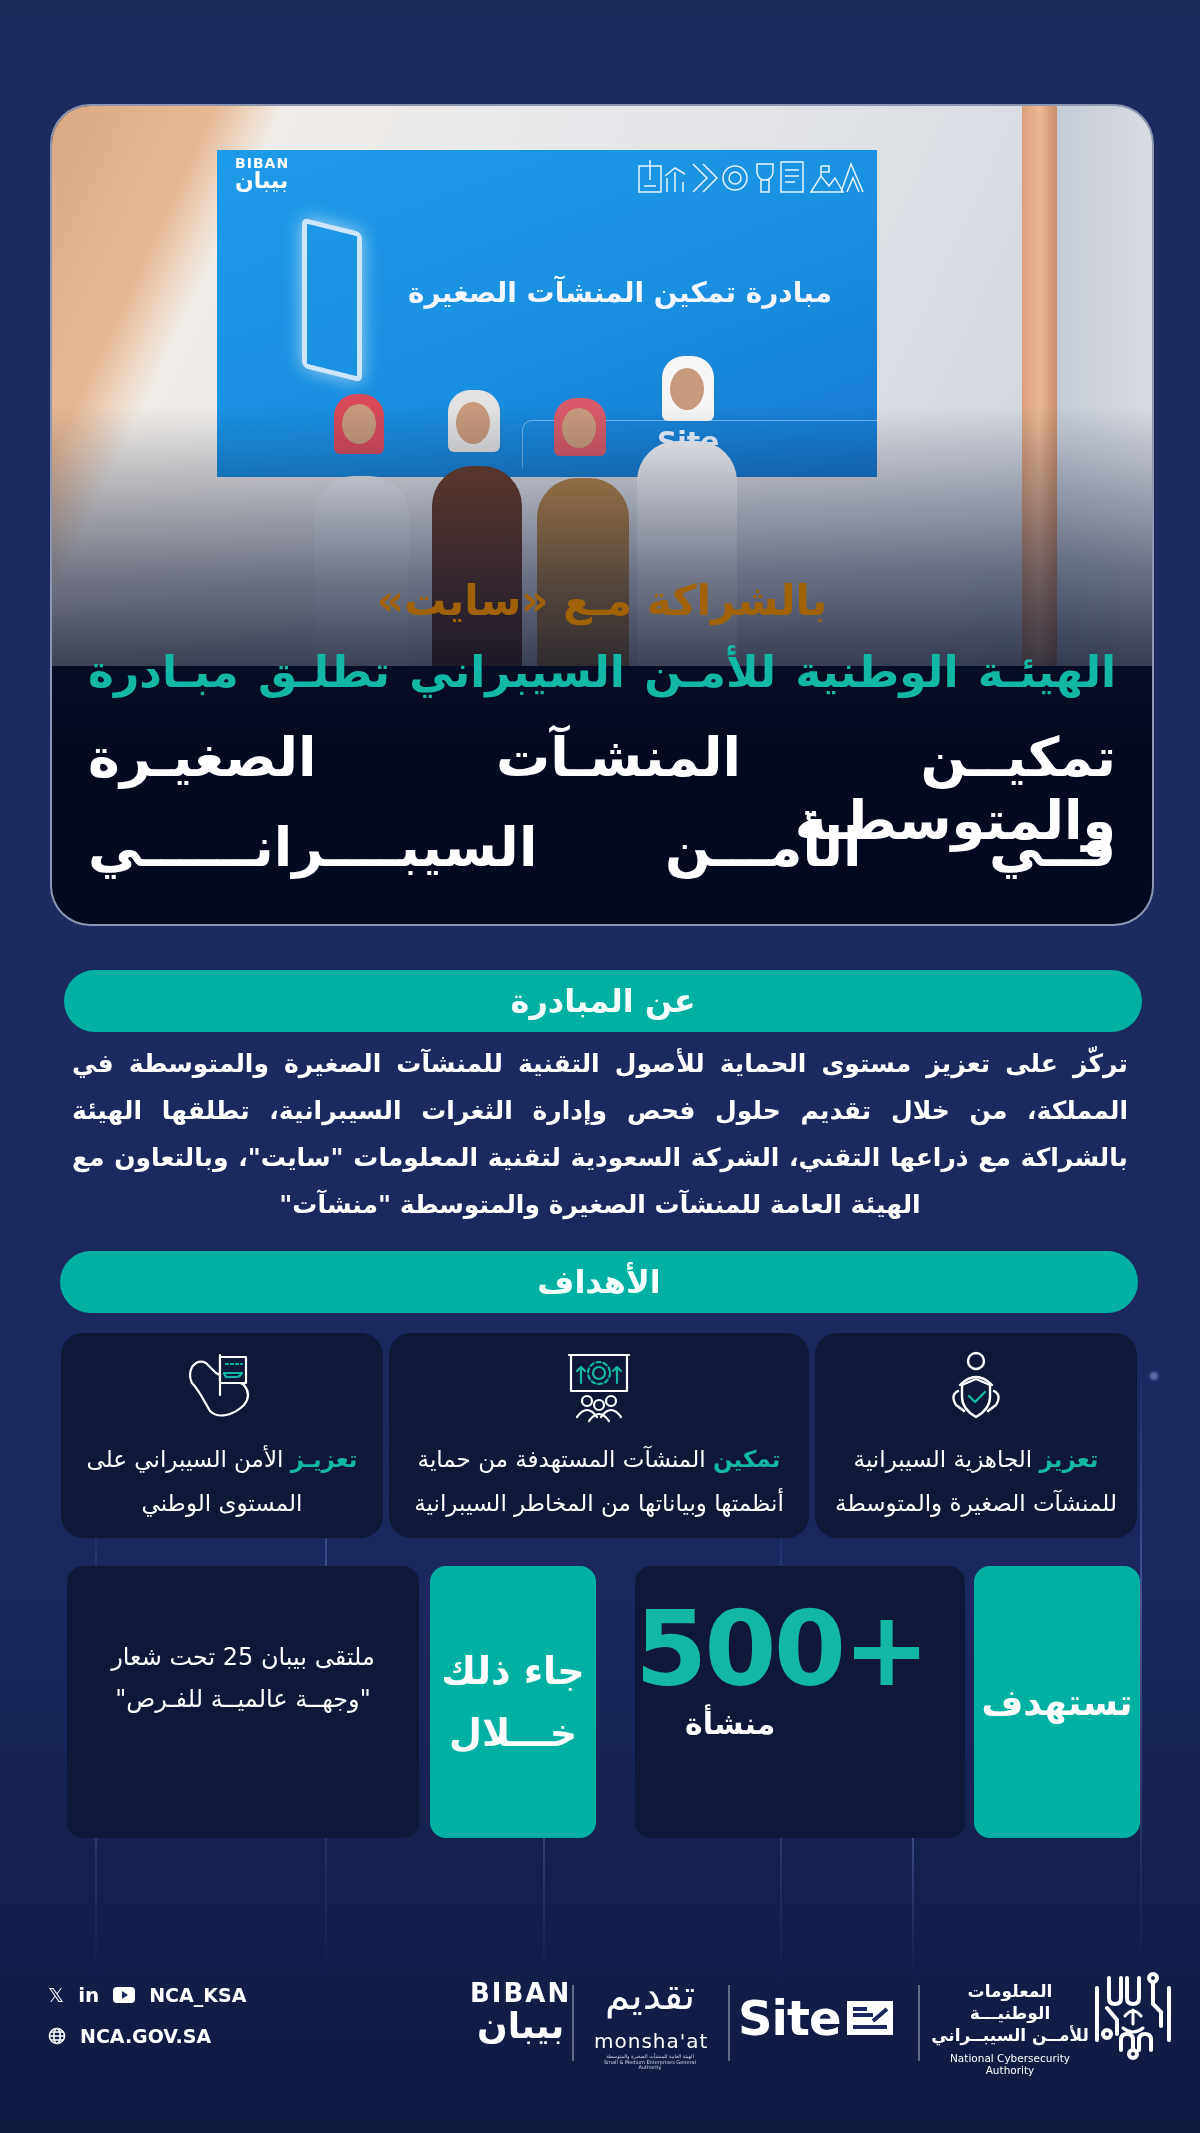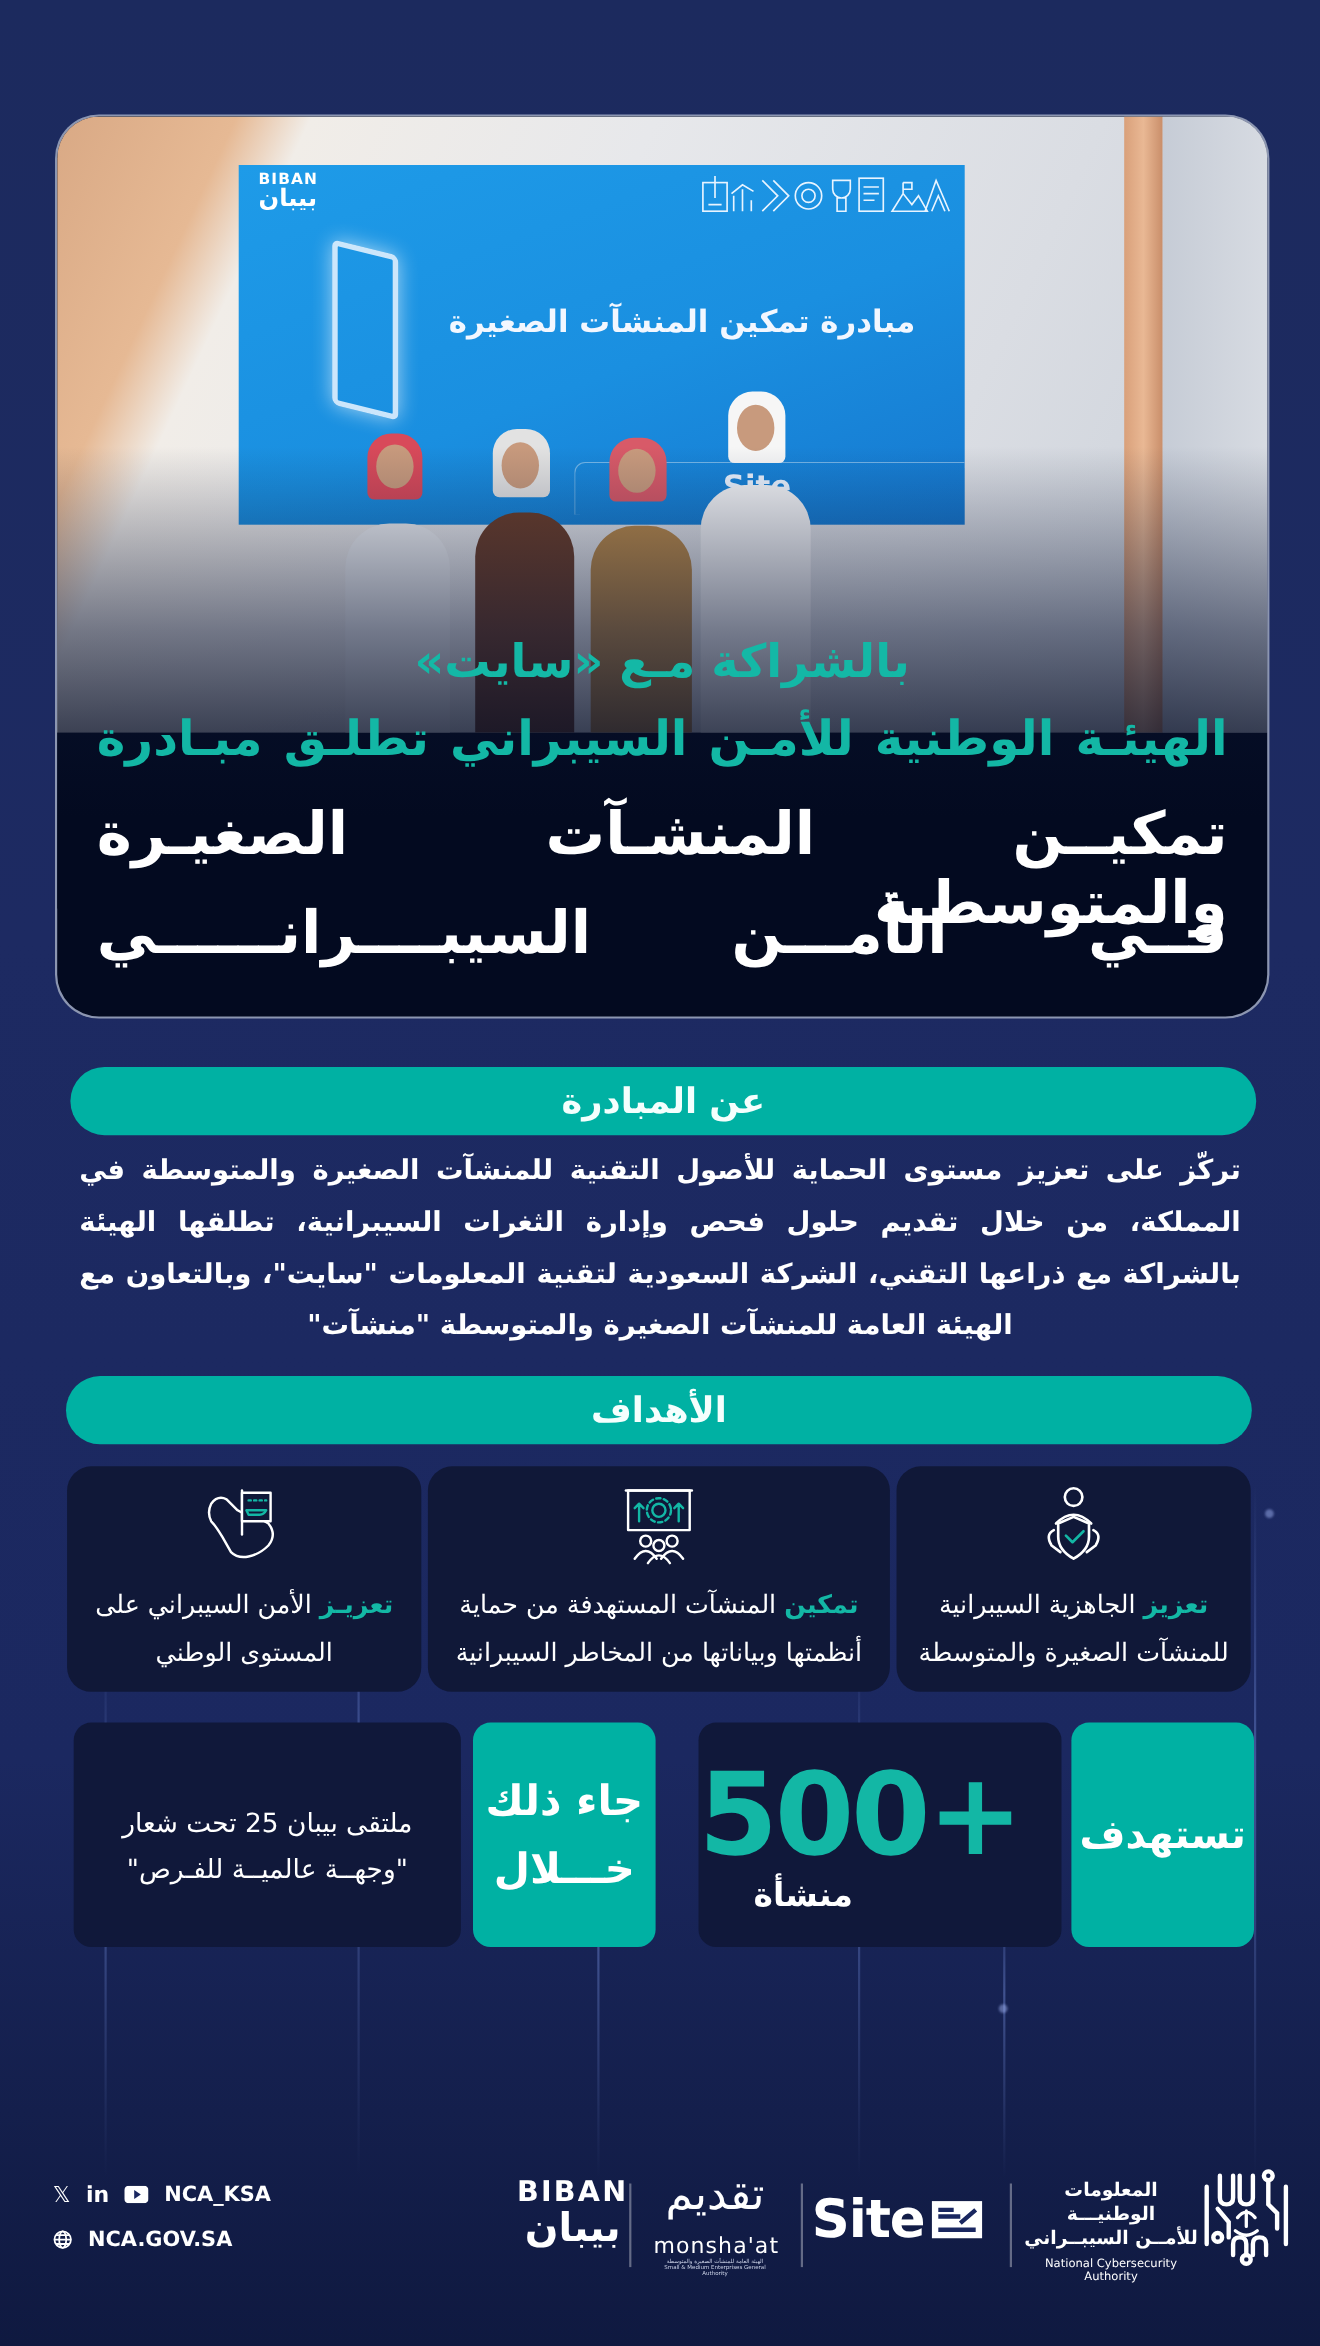--- a/index.html
+++ b/index.html
@@ -59,21 +59,21 @@
   }
   .screen-site { position:absolute; left: 440px; top: 276px; font-weight:bold; font-size: 28px; color: #eaf3ff; }
   .person { position:absolute; bottom: 0; border-radius: 40px 40px 0 0; }
   .head { position:absolute; border-radius: 50%; background:#c89a7d; }
   .ghutra { position:absolute; border-radius: 22px 22px 6px 6px; }
   .photo-fade {
     position: absolute; left: 0; top: 300px; width: 100%; height: 420px;
     background: linear-gradient(180deg, rgba(3,10,32,0) 0%, rgba(12,22,52,0.55) 40%, rgba(3,10,32,0.95) 80%, #030a20 100%);
   }
   .hero-text { position: absolute; left: 0; right: 0; direction: rtl; text-align: center; font-weight: bold; }
-  .t-partner { top: 470px; font-size: 42px; color: #14b8a6; letter-spacing: 1px; }
+  .t-partner { top: 470px; font-size: 42px; color: #a16207; letter-spacing: 1px; }
   .t-sub { top: 540px; right: 36px; left: 36px; font-size: 44px; color: #13b7a5; text-align: justify; text-align-last: justify; }
   .t-main1 { top: 620px; right: 36px; left: 36px; font-size: 54px; color: #ffffff; text-align: justify; text-align-last: justify; }
   .t-main2 { top: 710px; right: 36px; left: 36px; font-size: 54px; color: #ffffff; text-align: justify; text-align-last: justify; letter-spacing: 6px; }
 
   
   .pill {
     position: absolute; height: 62px; border-radius: 31px; background: #00b1a3;
     display: flex; align-items: center; justify-content: center;
     direction: rtl; font-weight: bold; font-size: 32px; color: #f4fffd;
   }
@@ -90,21 +90,21 @@
     display: flex; flex-direction: column; align-items: center;
   }
   .goal-icon { margin-top: 18px; width: 80px; height: 72px; }
   .goal-text {
     margin-top: 14px; direction: rtl; text-align: center; font-size: 23px; line-height: 44px; color: #ffffff;
     padding: 0 12px;
   }
   .goal-text .hl { color: #13b7a5; font-weight: bold; }
 
   
-  .stat { position: absolute; top: 1566px; height: 204px; border-radius: 16px; }
+  .stat { position: absolute; top: 1566px; height: 272px; border-radius: 16px; }
   .stat.teal { background: #00b1a3; display:flex; align-items:center; justify-content:center; direction: rtl; font-weight:bold; color:#fff; text-align:center; }
   .stat.dark { background: #10183a; }
   .big-num { position:absolute; left: 0; right: 0; top: 22px; text-align:left; font-weight:bold; font-size: 104px; color:#13b7a5; font-family:"DejaVu Sans", sans-serif; letter-spacing: -3px; }
   .num-unit { position:absolute; left: 50px; top: 140px; direction:rtl; font-size: 30px; font-weight: bold; color:#fff; }
   .biban-text { position:absolute; left: 0; right: 0; top: 70px; direction: rtl; text-align:center; font-size: 24px; line-height: 42px; color:#fff; }
 
   
   .footer-social { position:absolute; left: 48px; top: 1983px; display:flex; align-items:center; gap: 14px; font-family:"DejaVu Sans", sans-serif; font-weight:bold; font-size: 19px; color:#fff; }
   .footer-web { position:absolute; left: 48px; top: 2025px; display:flex; align-items:center; gap: 14px; font-family:"DejaVu Sans", sans-serif; font-weight:bold; font-size: 19px; color:#fff; }
   .sep { position:absolute; top: 1985px; width: 2px; height: 76px; background: rgba(255,255,255,0.35); }

